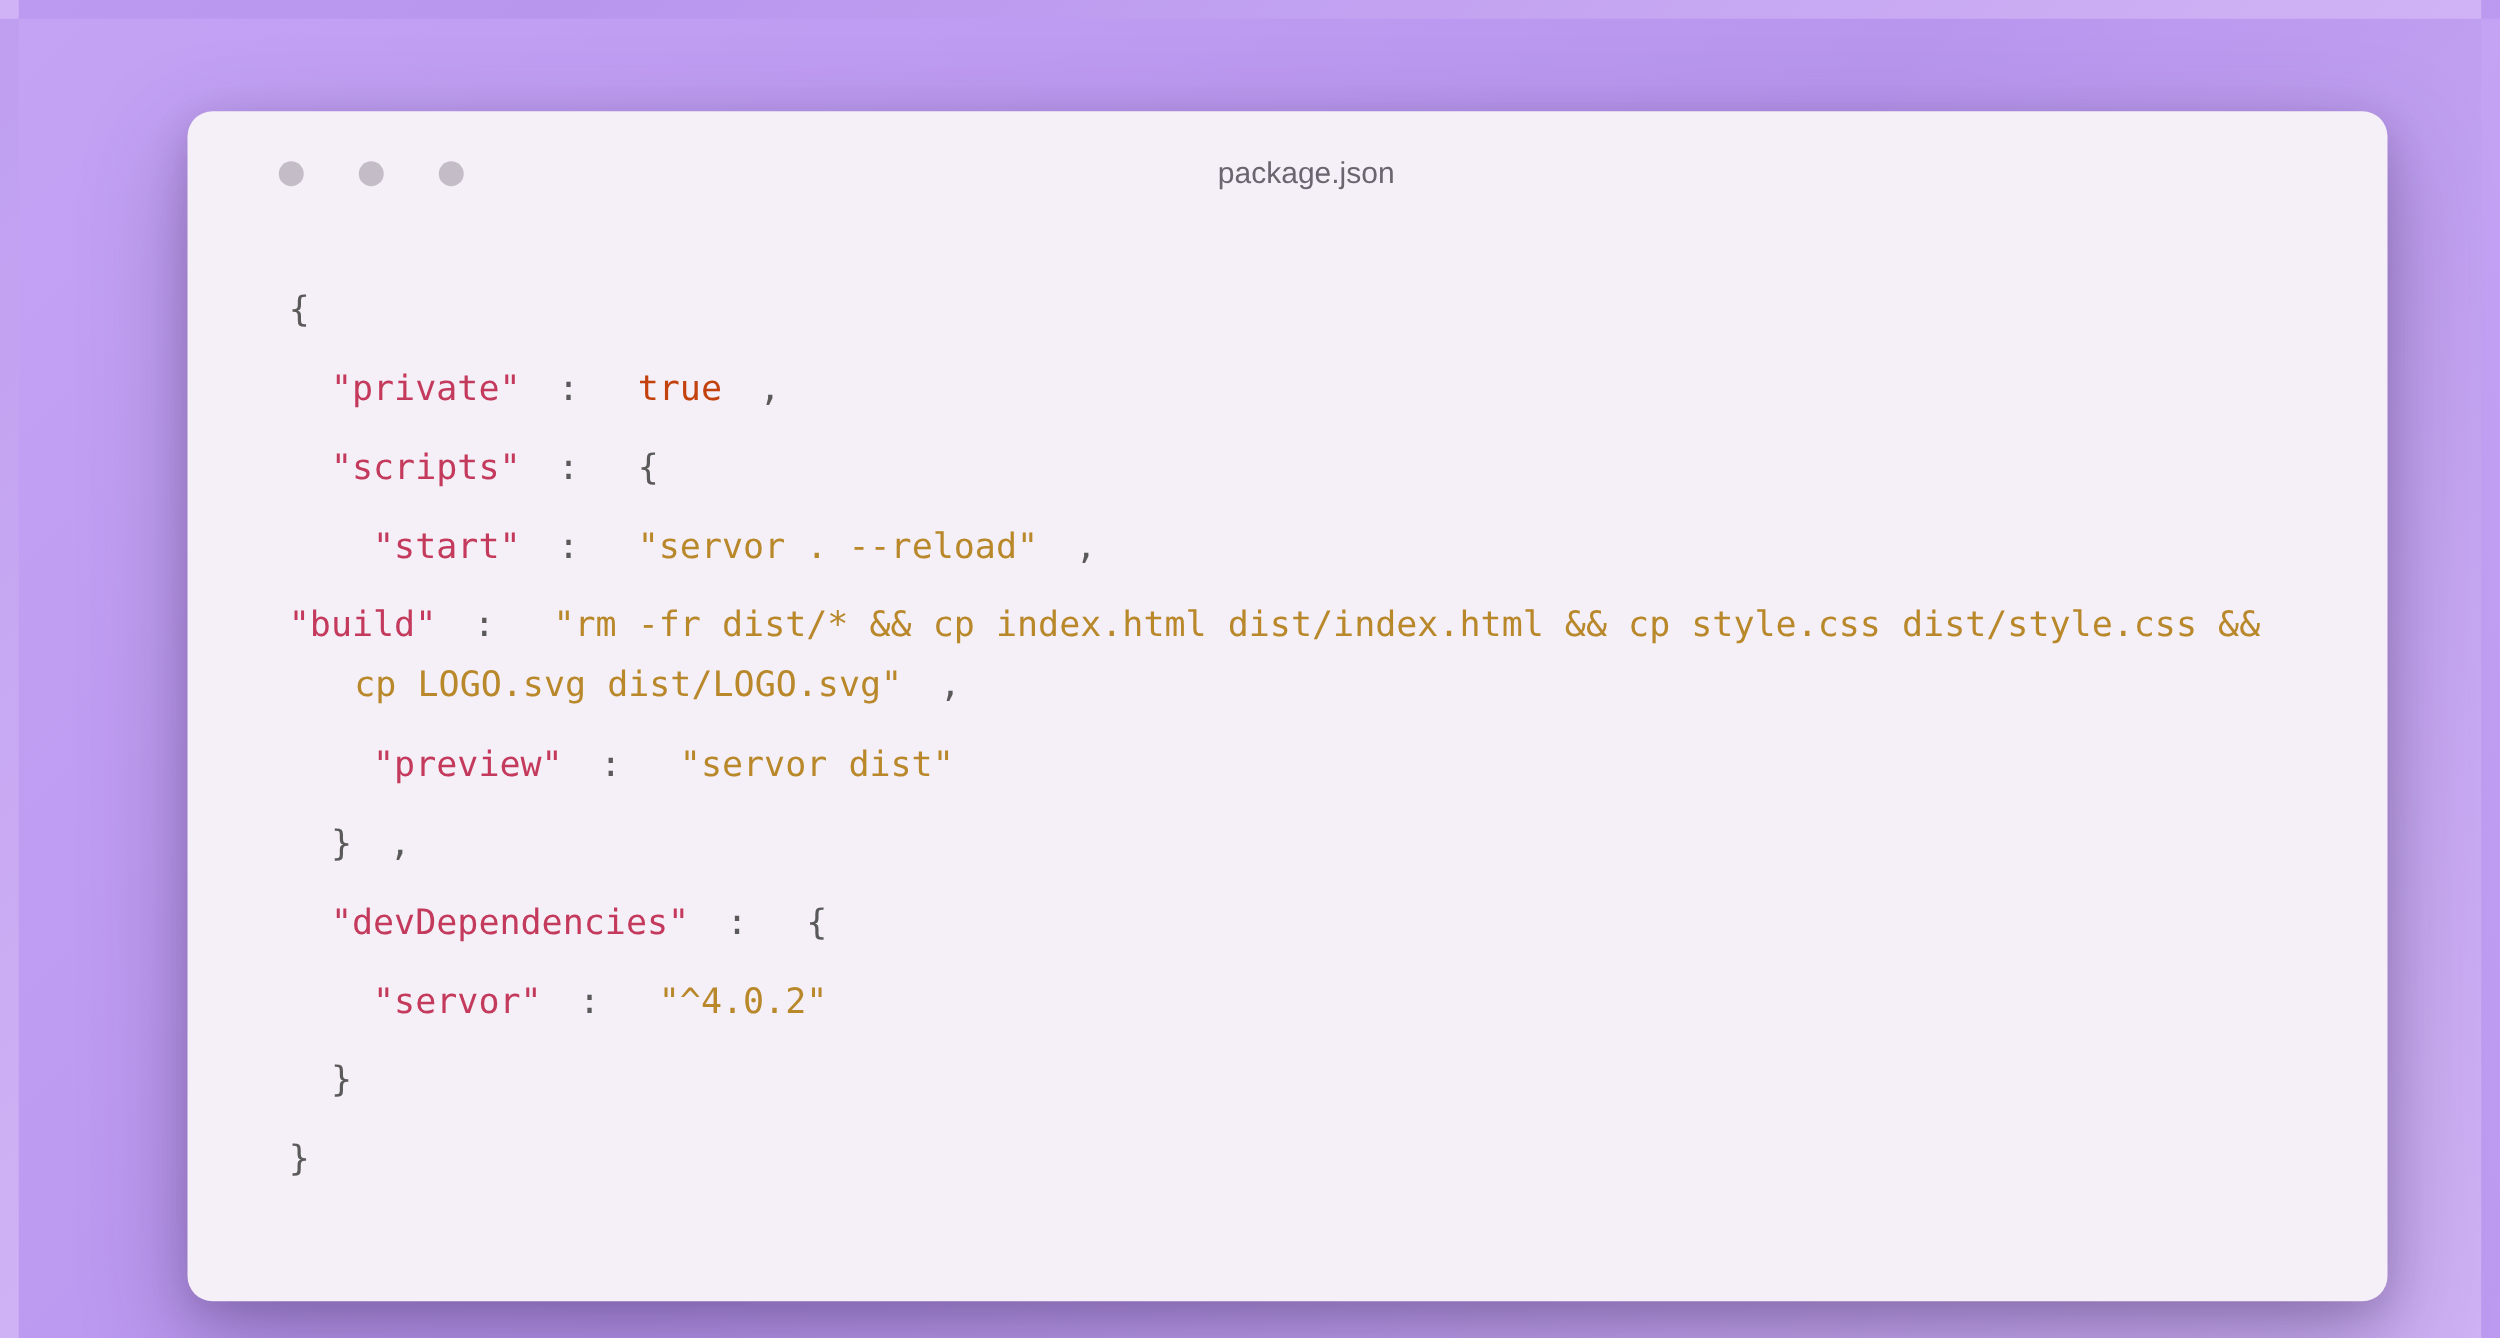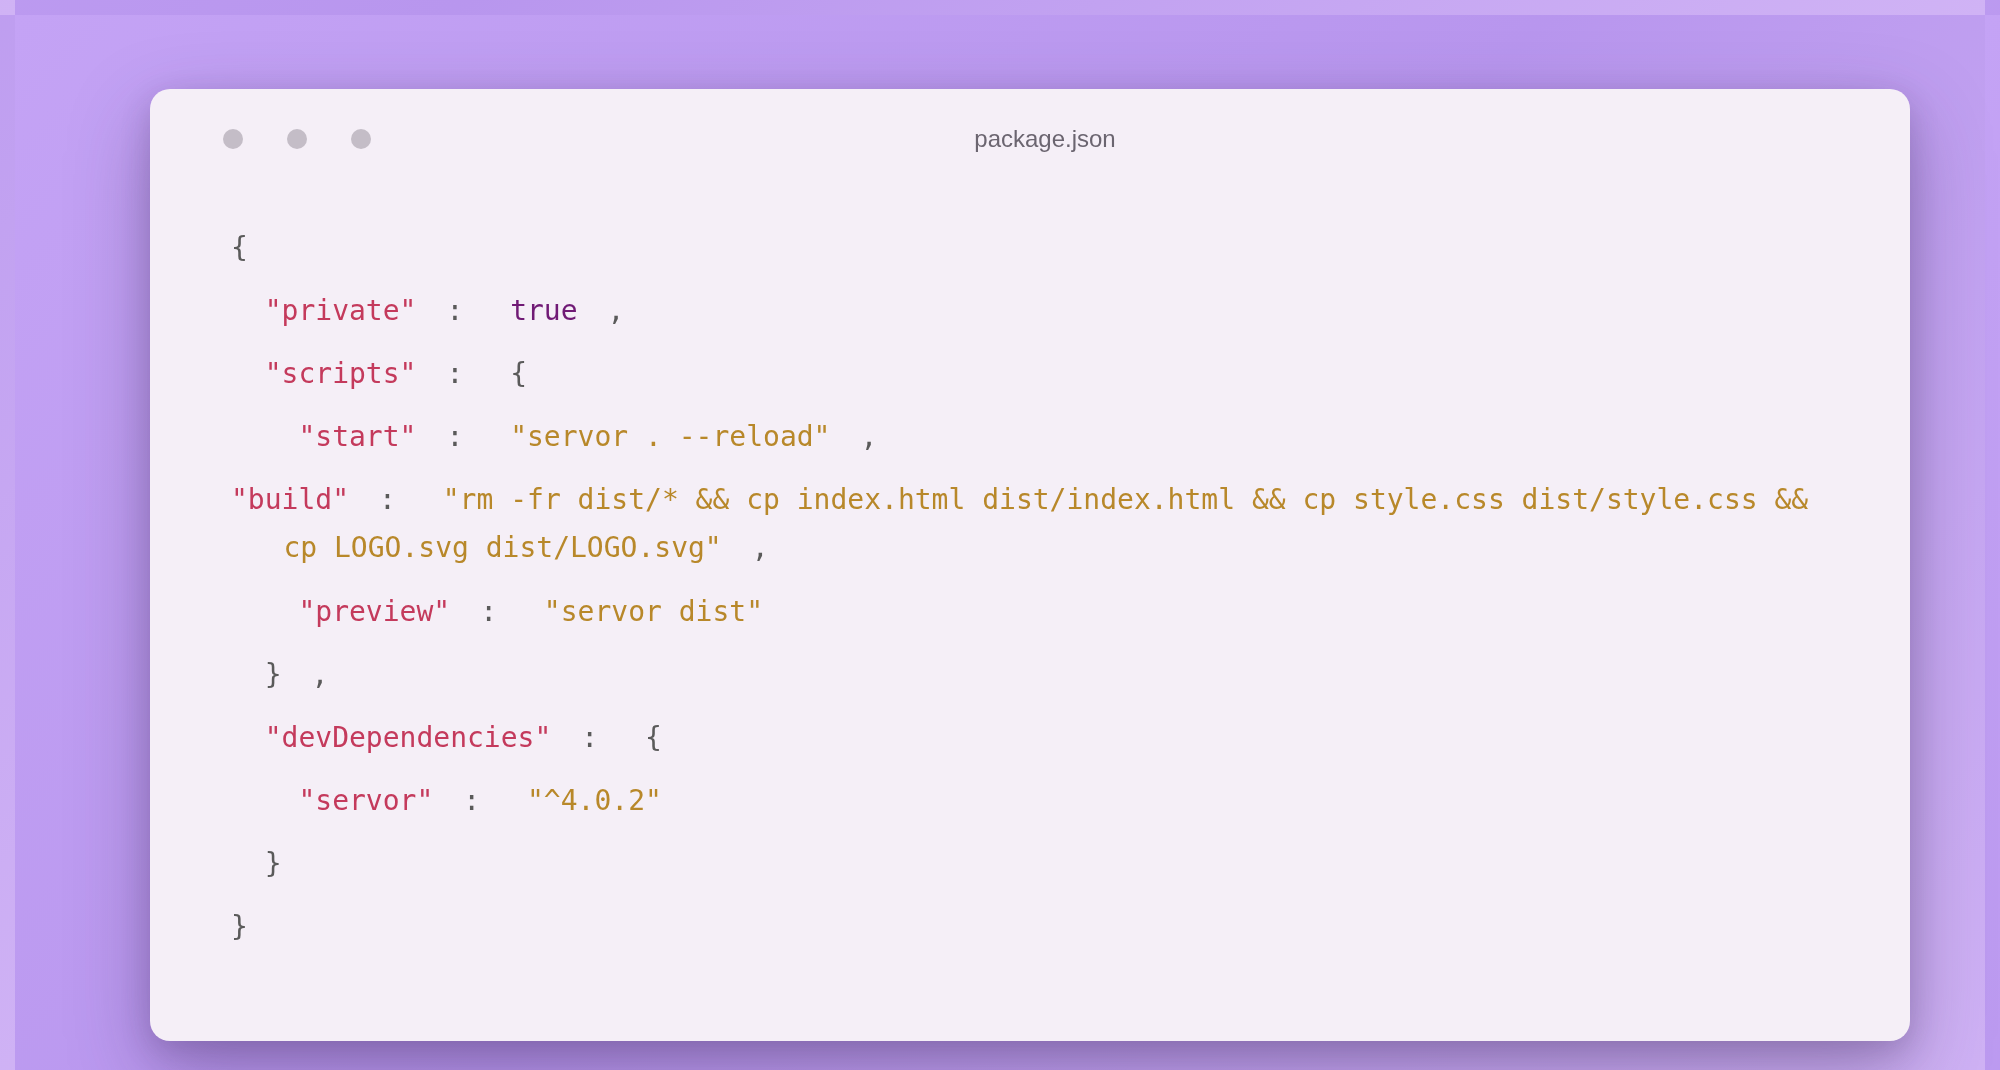--- a/index.html
+++ b/index.html
@@ -72,21 +72,21 @@
 
     .key {
       color: #c43a5c;
     }
 
     .string {
       color: #b8882a;
     }
 
     .bool {
-      color: #701a75;
+      color: #c2410c;
     }
 
     .indent1 {
       padding-left: 2ch;
     }
 
     .indent2 {
       padding-left: 4ch;
     }
 

